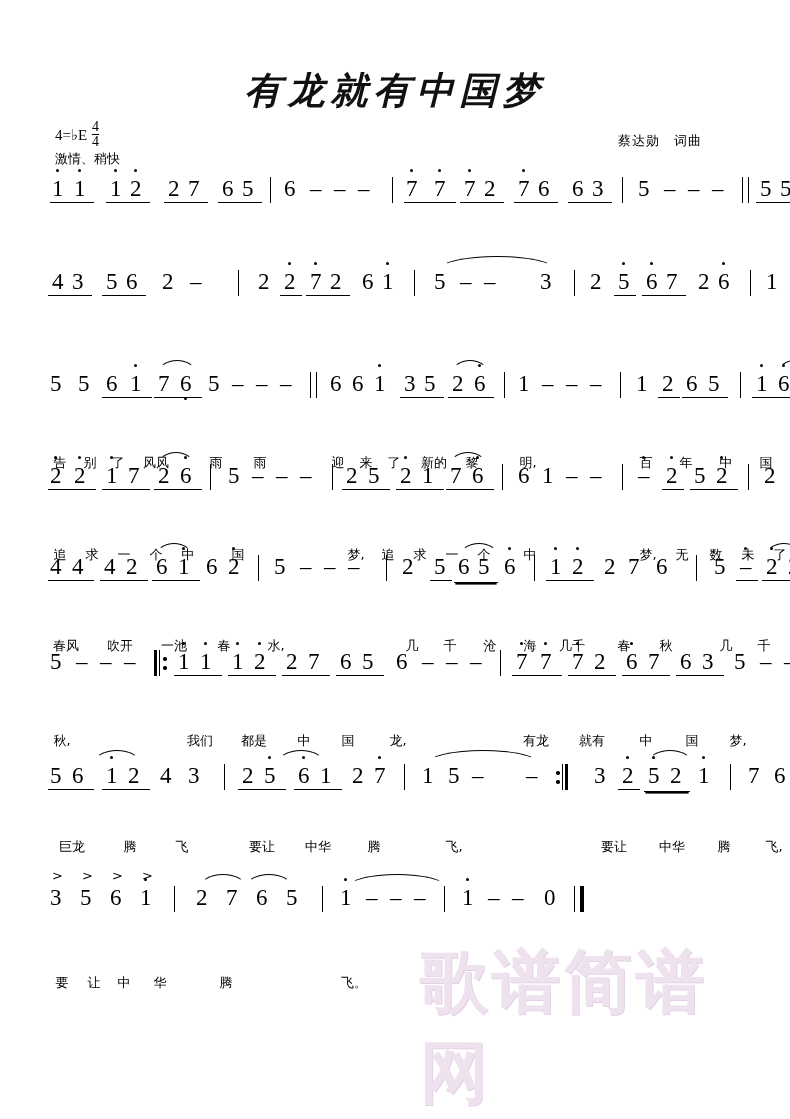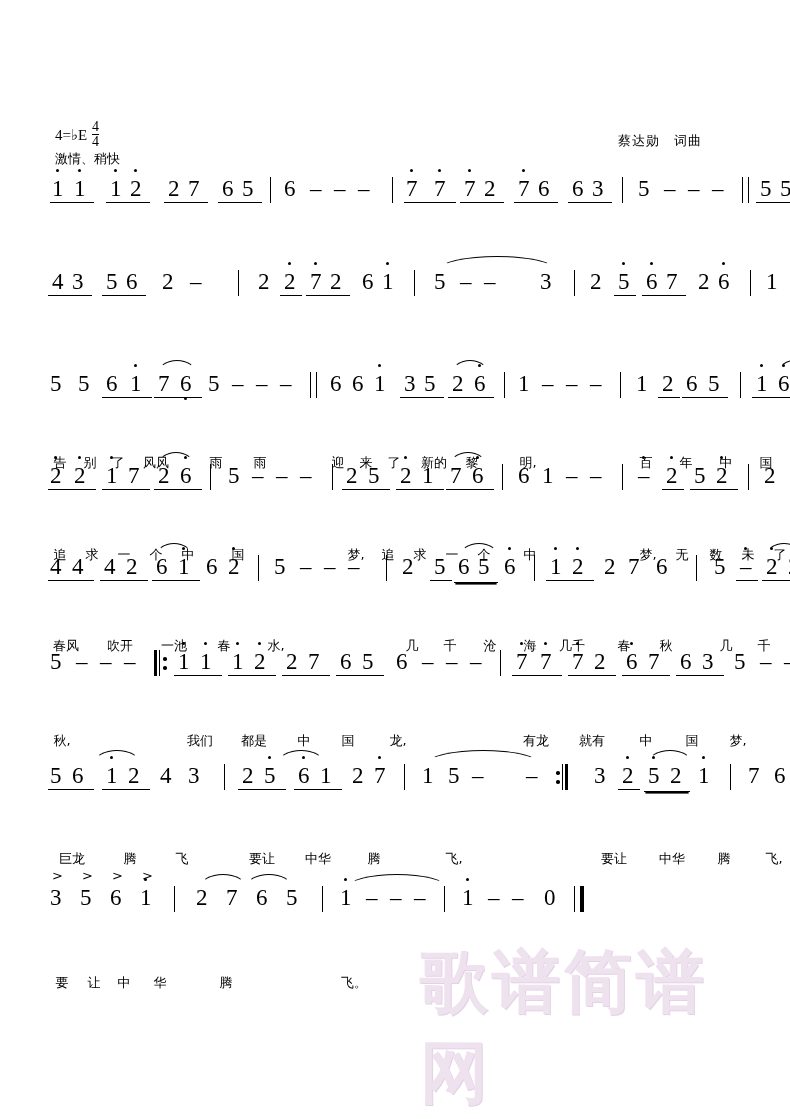--- a/index.html
+++ b/index.html
@@ -198,20 +198,21 @@
     font-weight: bold;
     color: #f0e3f0;
     font-family: "DejaVu Serif", serif;
   }
 </style>
 </head>
 <body>
 
 <div class="sheet">
 
+  <div class="title">有龙就有中国梦</div>
 
   <div class="keyblock">
     <span class="k1">4=♭E</span>
     <span class="meter">
       <span class="num">4</span>
       <span class="den">4</span>
     </span>
   </div>
 
   <div class="tempo">激情、稍快</div>
@@ -660,21 +661,21 @@
       <span class="n" style="left:622px;">2</span>
       <span class="n u2" style="left:596px;top:0;width:46px;height:26px;"></span>
       <span class="n dotup" style="left:650px;">1</span>
 
       <span class="bar" style="left:682px;"></span>
 
       <span class="n" style="left:700px;">7</span>
       <span class="dash" style="left:726px;">6</span>
 
     </div>
-    <div class="lyrics" style="top:48px;">
+    <div class="lyrics" style="top:36px;">
       <span class="ly" style="left:24px;width:46px;margin-left:-23px;">巨龙</span>
       <span class="ly" style="left:82px;">腾</span>
       <span class="ly" style="left:134px;">飞</span>
       <span class="ly" style="left:214px;width:46px;margin-left:-23px;">要让</span>
       <span class="ly" style="left:270px;width:46px;margin-left:-23px;">中华</span>
       <span class="ly" style="left:326px;">腾</span>
       <span class="ly" style="left:406px;">飞,</span>
       <span class="ly" style="left:566px;width:46px;margin-left:-23px;">要让</span>
       <span class="ly" style="left:624px;width:46px;margin-left:-23px;">中华</span>
       <span class="ly" style="left:676px;">腾</span>

